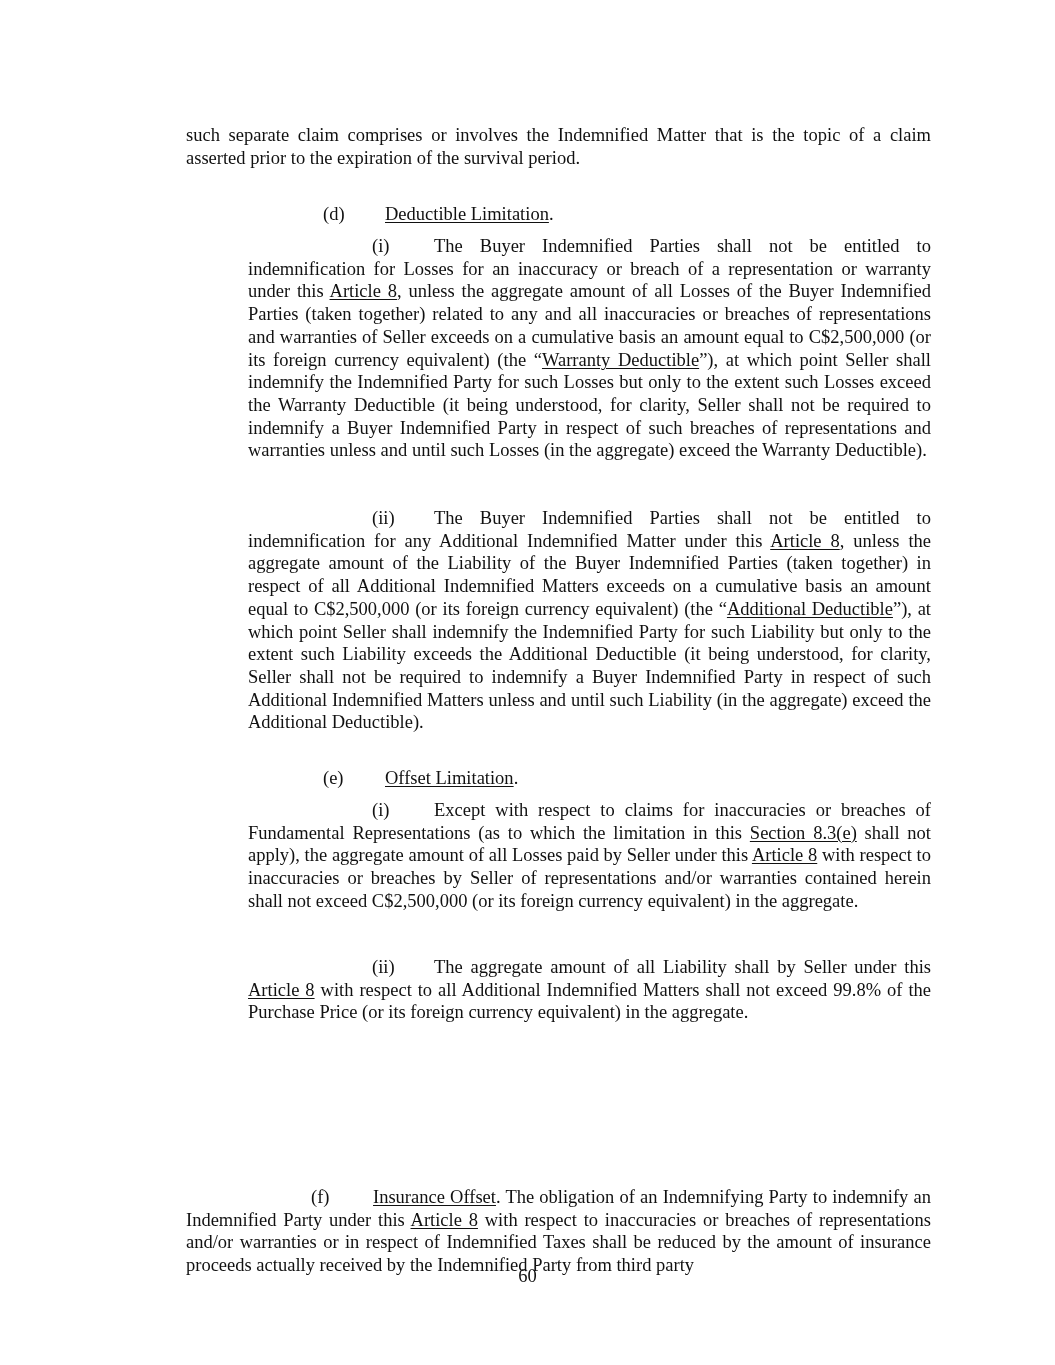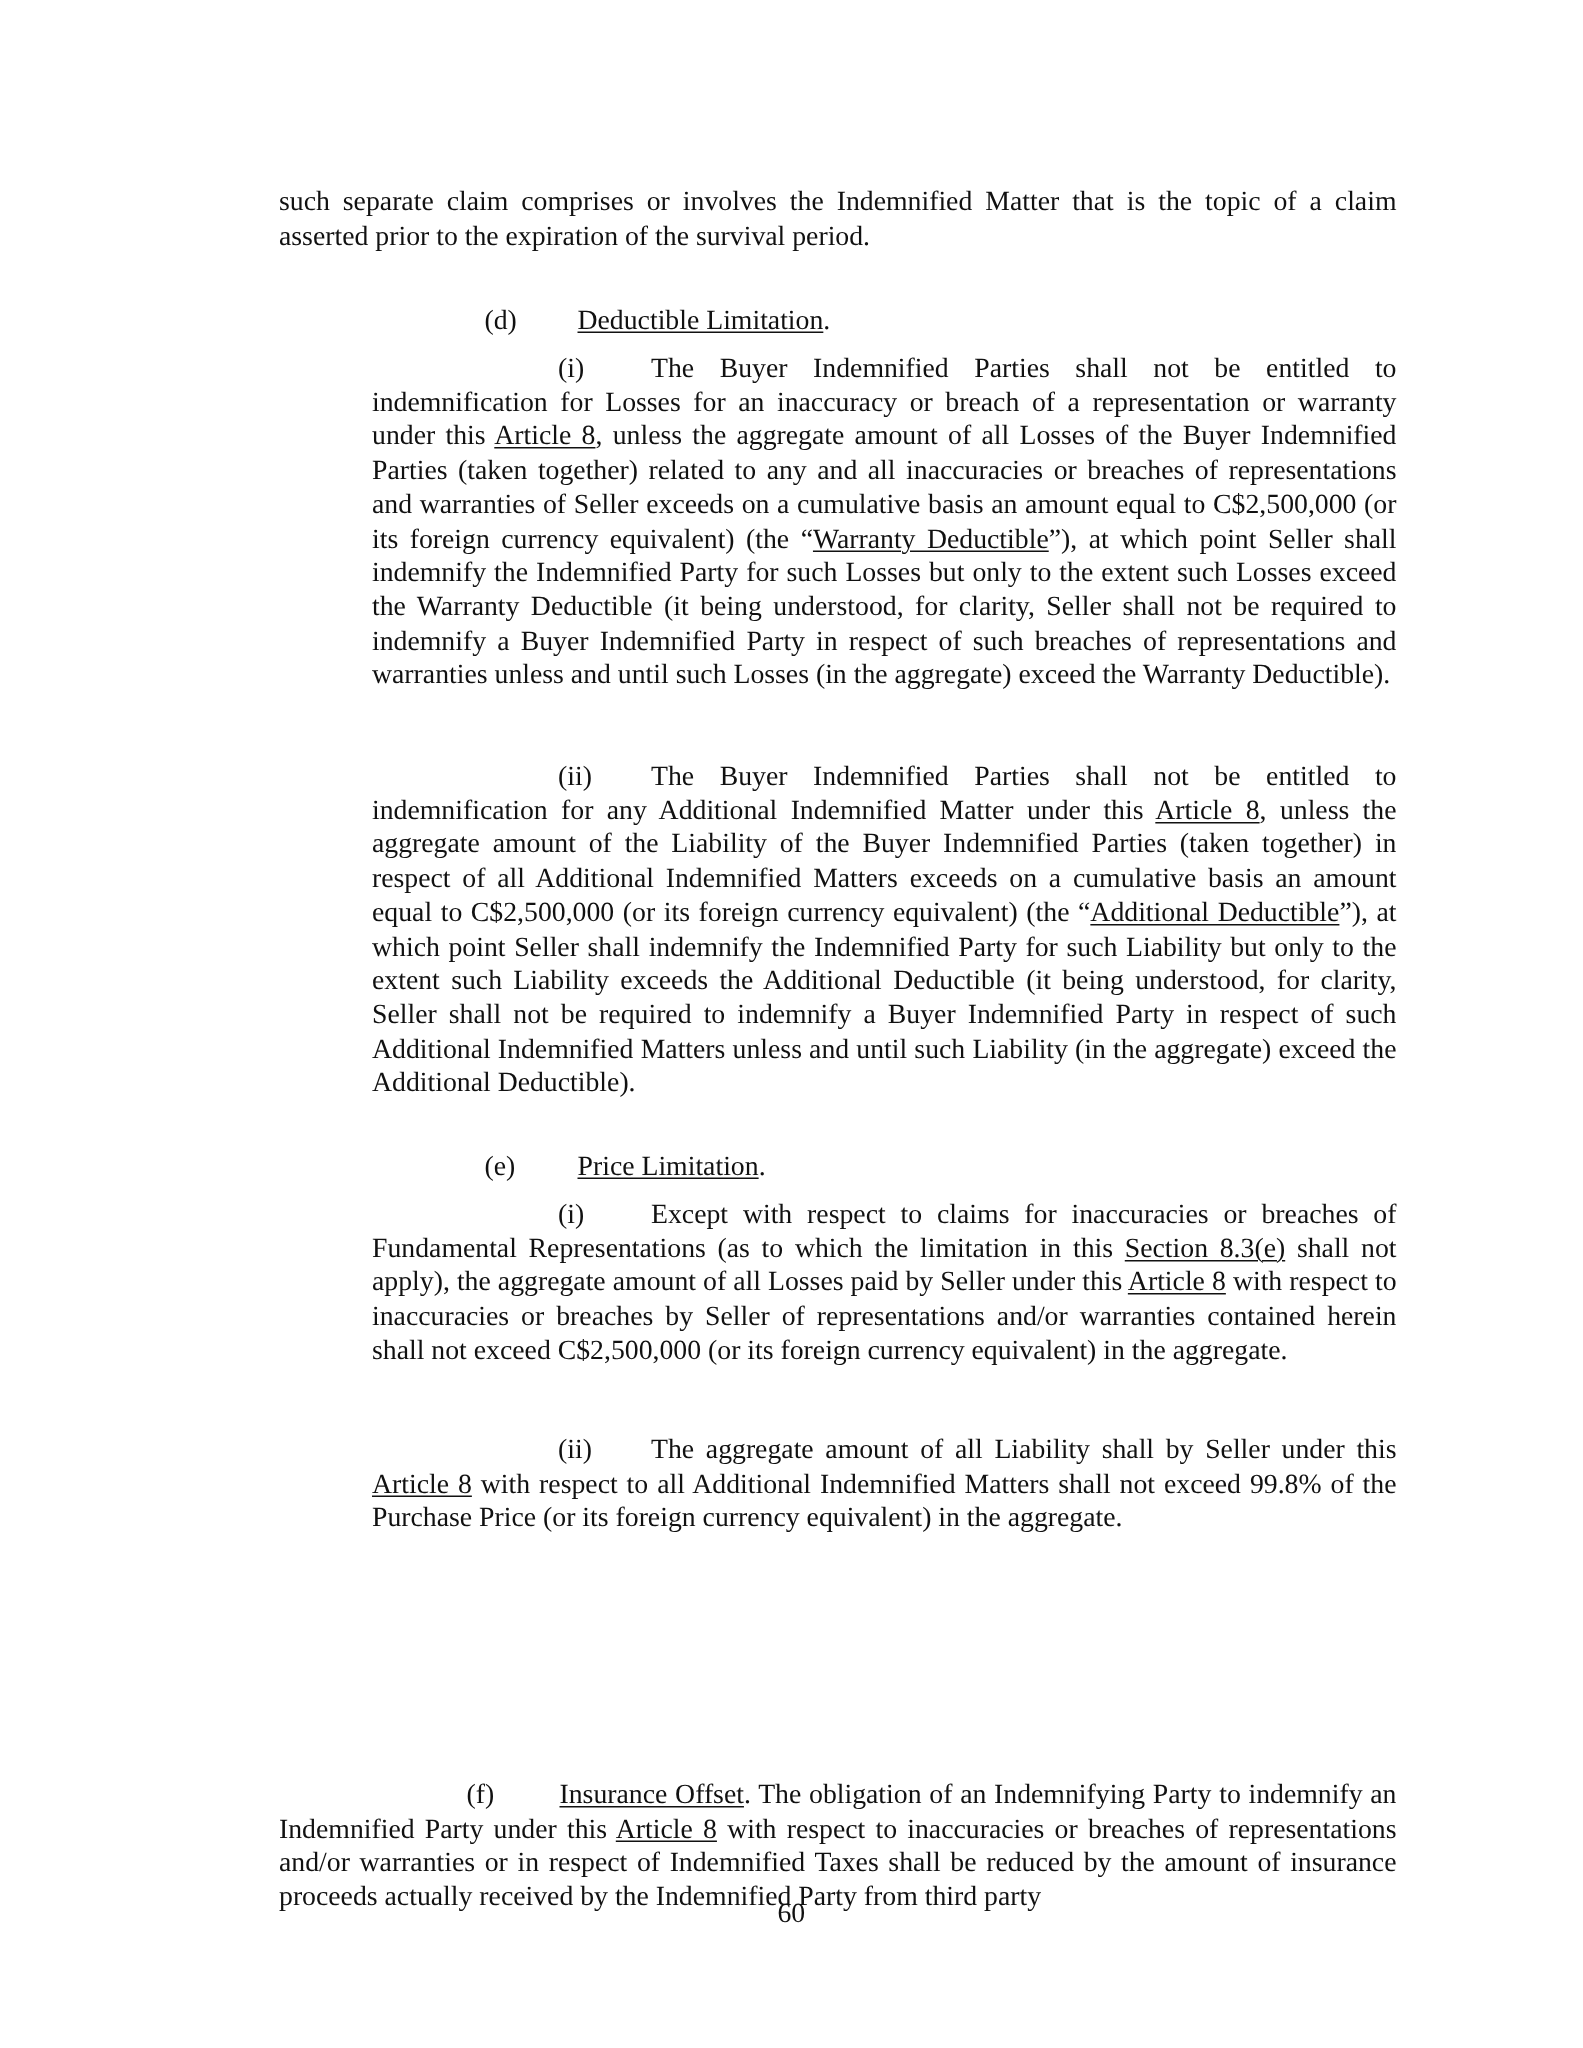--- a/index.html
+++ b/index.html
@@ -34,21 +34,21 @@
 
   <p class="para ind" style="top:235px;">
     <span class="num" style="margin-left:124px; width:62px;">(i)</span><span>The Buyer Indemnified Parties shall not be entitled to indemnification for Losses for an inaccuracy or breach of a representation or warranty under this </span><span class="u">Article 8</span><span>, unless the aggregate amount of all Losses of the Buyer Indemnified Parties (taken together) related to any and all inaccuracies or breaches of representations and warranties of Seller exceeds on a cumulative basis an amount equal to C$2,500,000 (or its foreign currency equivalent) (the “</span><span class="u">Warranty Deductible</span><span>”), at which point Seller shall indemnify the Indemnified Party for such Losses but only to the extent such Losses exceed the Warranty Deductible (it being understood, for clarity, Seller shall not be required to indemnify a Buyer Indemnified Party in respect of such breaches of representations and warranties unless and until such Losses (in the aggregate) exceed the Warranty Deductible).</span>
   </p>
 
   <p class="para ind" style="top:507px;">
     <span class="num" style="margin-left:124px; width:62px;">(ii)</span><span>The Buyer Indemnified Parties shall not be entitled to indemnification for any Additional Indemnified Matter under this </span><span class="u">Article 8</span><span>, unless the aggregate amount of the Liability of the Buyer Indemnified Parties (taken together) in respect of all Additional Indemnified Matters exceeds on a cumulative basis an amount equal to C$2,500,000 (or its foreign currency equivalent) (the “</span><span class="u">Additional Deductible</span><span>”), at which point Seller shall indemnify the Indemnified Party for such Liability but only to the extent such Liability exceeds the Additional Deductible (it being understood, for clarity, Seller shall not be required to indemnify a Buyer Indemnified Party in respect of such Additional Indemnified Matters unless and until such Liability (in the aggregate) exceed the Additional Deductible).</span>
   </p>
 
   <p class="heading" style="top:755px; left:311px;">
-    <span class="num" style="width:62px;">(e)</span><span class="u">Price Limitation</span><span>.</span>
+    <span class="num" style="width:62px;">(e)</span><span class="u">Offset Limitation</span><span>.</span>
   </p>
 
   <p class="para ind" style="top:799px;">
     <span class="num" style="margin-left:124px; width:62px;">(i)</span><span>Except with respect to claims for inaccuracies or breaches of Fundamental Representations (as to which the limitation in this </span><span class="u">Section 8.3(e)</span><span> shall not apply), the aggregate amount of all Losses paid by Seller under this </span><span class="u">Article 8</span><span> with respect to inaccuracies or breaches by Seller of representations and/or warranties contained herein shall not exceed C$2,500,000 (or its foreign currency equivalent) in the aggregate.</span>
   </p>
 
   <p class="para ind" style="top:956px;">
     <span class="num" style="margin-left:124px; width:62px;">(ii)</span><span>The aggregate amount of all Liability shall by Seller under this </span><span class="u">Article 8</span><span> with respect to all Additional Indemnified Matters shall not exceed 99.8% of the Purchase Price (or its foreign currency equivalent) in the aggregate.</span>
   </p>
 

